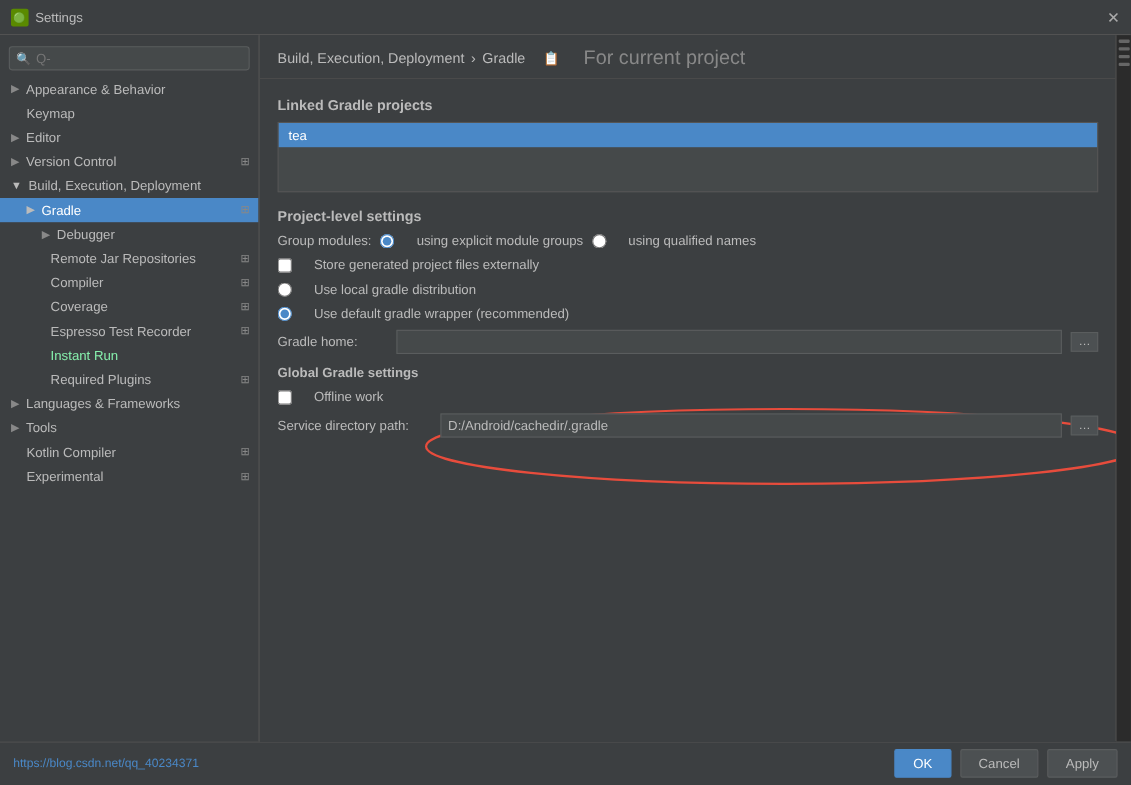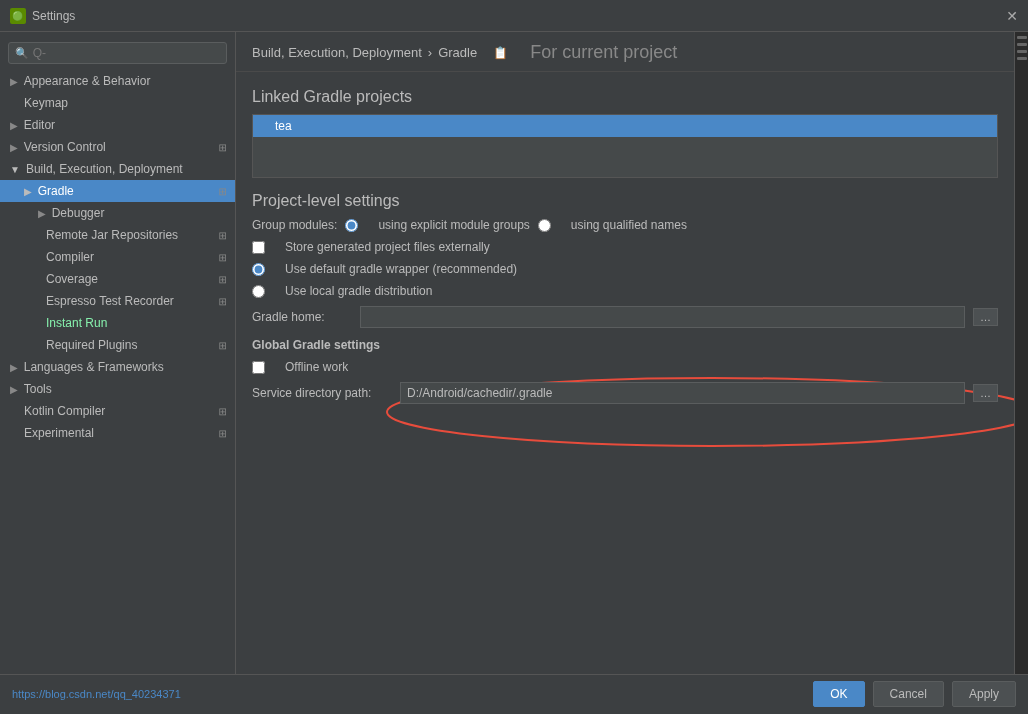--- a/index.html
+++ b/index.html
@@ -52,26 +52,26 @@
     
     .breadcrumb {
       display: flex; align-items: center; gap: 6px; padding: 10px 16px 8px 16px;
       font-size: 13px; color: #bbb; border-bottom: 1px solid #4a4a4a;
     }
     .breadcrumb .current { font-weight: 500; color: #bbb; }
     .breadcrumb .for-project { color: #888; font-size: 18px; margin-left: 16px; }
 
     
     .settings-content { padding: 12px 16px; }
-    .section-title { font-size: 16px; color: #bbb; margin-bottom: 8px; margin-top: 4px; font-weight: normal; }
+    .section-title { font-size: 13px; color: #bbb; margin-bottom: 8px; margin-top: 4px; font-weight: bold; }
 
     
     .linked-project-list { border: 1px solid #555; background: #45494a; margin-bottom: 14px; }
     .linked-project-item {
-      padding: 4px 22px; font-size: 12px; color: #bbb;
+      padding: 4px 9px; font-size: 12px; color: #bbb;
     }
     .linked-project-item.selected { background: #4a88c7; color: #fff; }
 
     
     .settings-row { display: flex; align-items: flex-start; margin-bottom: 8px; gap: 8px; }
     .settings-row label { display: flex; align-items: center; gap: 20px; color: #bbb; font-size: 12px; cursor: pointer; }
     .settings-row input[type="radio"] { accent-color: #4a88c7; }
     .settings-row input[type="checkbox"] { accent-color: #4a88c7; }
 
     .settings-field { display: flex; align-items: center; margin-bottom: 8px; gap: 8px; }
@@ -234,29 +234,29 @@
 
       <div class="settings-row">
         <label>
           <input type="checkbox" style="">
           <span>Store generated project files externally</span>
         </label>
       </div>
 
       <div class="settings-row">
         <label>
+          <input type="radio" name="gradle_dist" style="">
+          <span>Use local gradle distribution</span>
+        </label>
+      </div>
+
+      <div class="settings-row">
+        <label>
           <input type="radio" name="gradle_dist" checked="" style="">
           <span>Use default gradle wrapper (recommended)</span>
-        </label>
-      </div>
-
-      <div class="settings-row">
-        <label>
-          <input type="radio" name="gradle_dist" style="">
-          <span>Use local gradle distribution</span>
         </label>
       </div>
 
       <div class="settings-field">
         <label>Gradle home:</label>
         <input type="text" style="flex: 1 1 0%; background: rgb(69, 73, 74); border: 1px solid rgb(90, 93, 94); color: rgb(187, 187, 187); padding: 3px 6px; font-size: 12px;" value="">
         <button class="folder-btn">…</button>
       </div>
 
       <div class="global-section-title">Global Gradle settings</div>

